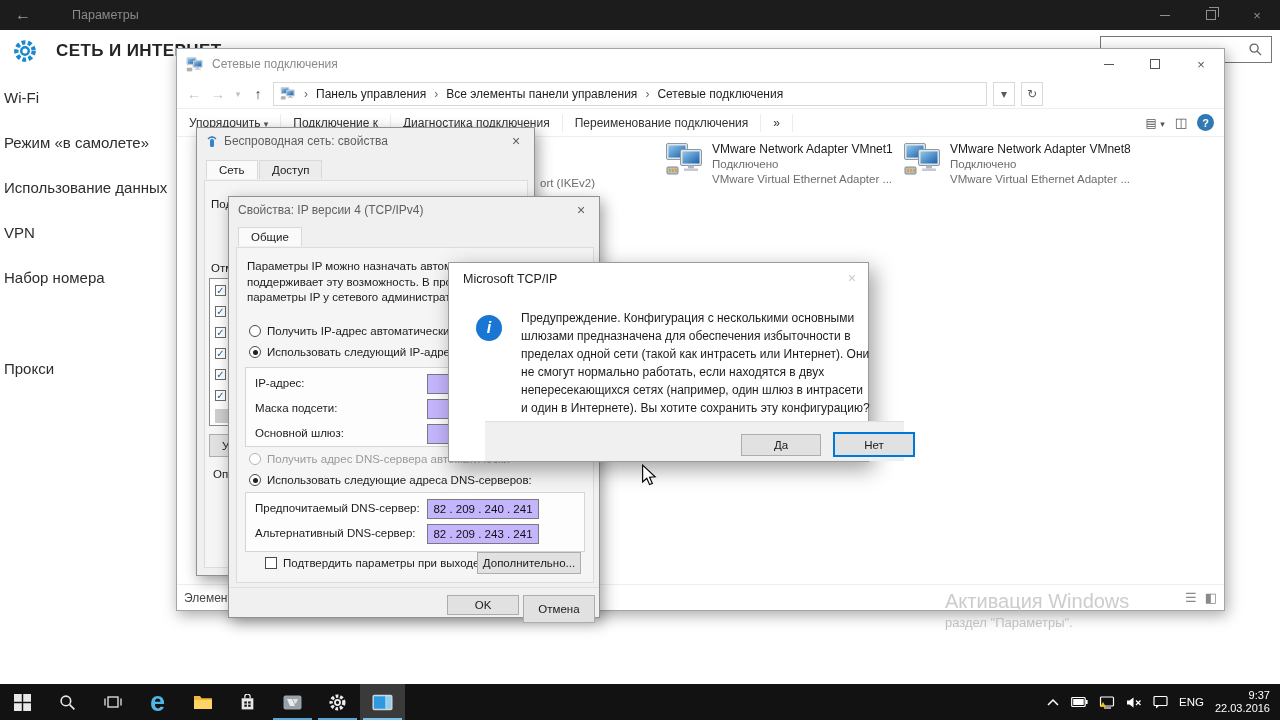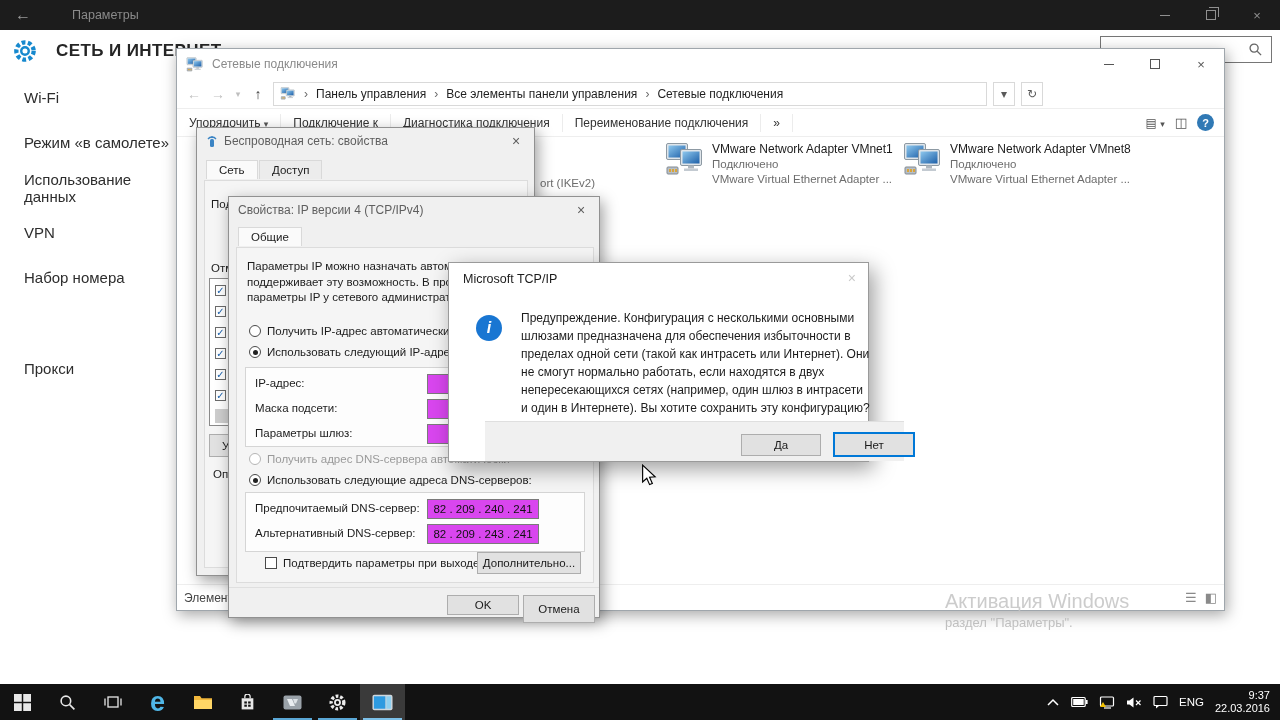--- a/index.html
+++ b/index.html
@@ -12,21 +12,21 @@
   .set-back { width:46px; text-align:center; font-size:16px; color:#9a9a9a; }
   .set-title { font-size:12.5px; color:#8a8a8a; margin-left:26px; }
   .set-controls { margin-left:auto; display:flex; }
   .cap-btn { width:46px; height:30px; display:flex; align-items:center; justify-content:center; color:#909090; font-size:13px; }
   .box-glyph { width:10px; height:10px; border:1px solid #909090; }
   .restore-glyph { position:relative; width:10px; height:10px; border:1px solid #909090; }
   .restore-glyph::after { content:""; position:absolute; left:2px; top:-4px; width:9px; height:9px; border:1px solid #909090; border-bottom:none; border-left:none; }
   .min-glyph { width:10px; border-top:1px solid #909090; }
   .set-header { left:12px; top:38px; display:flex; align-items:center; gap:18px; }
   .set-section { font-size:17px; font-weight:bold; color:#252525; letter-spacing:.4px; }
-  .side-item { left:0; width:176px; height:45px; display:flex; align-items:center; padding-left:24px; font-size:15px; color:#2d2d2d; }
+  .side-item { left:0; width:176px; height:45px; display:flex; align-items:center; padding-left:4px; font-size:15px; color:#2d2d2d; }
   .side-item.active { background:#a6d2ee; }
   .set-search { left:1100px; top:36px; width:172px; height:27px; background:#fff; border:1px solid #767676; display:flex; align-items:center; justify-content:flex-end; padding-right:8px; }
 
   
   .explorer { left:176px; top:48px; width:1049px; height:563px; background:#fff; border:1px solid #9fa6ac; box-shadow:2px 4px 14px rgba(0,0,0,.35); z-index:10; }
   .exp-titlebar { position:absolute; left:0; top:0; width:100%; height:30px; display:flex; align-items:center; padding-left:9px; }
   .exp-title { font-size:12px; color:#8a8a8a; margin-left:8px; }
   .exp-controls { margin-left:auto; display:flex; }
   .exp-controls .cap-btn { color:#555; }
   .exp-controls .min-glyph, .exp-controls .box-glyph { border-color:#555; }
@@ -56,21 +56,21 @@
   .dlg-x { margin-left:auto; color:#5f5f5f; font-size:14px; width:18px; text-align:center; }
   .tab { position:absolute; font-size:11.5px; color:#1b1b1b; padding:3px 12px; border:1px solid #d9d9d9; background:#ececec; border-bottom:none; }
   .tab.active { background:#fafafa; z-index:2; }
   .tabline { position:absolute; border:1px solid #dcdcdc; background:#f5f5f5; }
   .lbl { font-size:11.5px; color:#1c1c1c; white-space:nowrap; }
   .radio { width:12px; height:12px; border:1px solid #4a4a4a; border-radius:50%; background:#fff; display:inline-block; position:relative; flex:none; }
   .radio.checked::after { content:""; position:absolute; left:2.5px; top:2.5px; width:5px; height:5px; border-radius:50%; background:#222; }
   .radio.disabled { border-color:#b5b5b5; }
   .rrow { position:absolute; display:flex; align-items:center; gap:6px; }
   .grp { position:absolute; background:#fdfdfd; border:1px solid #d5d5d5; }
-  .field { position:absolute; background:#d946ef; border:1px solid #7a7a7a; height:20px; font-size:11.5px; display:flex; align-items:center; justify-content:center; color:#111; }
+  .field { position:absolute; background:#c4b5fd; border:1px solid #7a7a7a; height:20px; font-size:11.5px; display:flex; align-items:center; justify-content:center; color:#111; }
   .chk { width:12px; height:12px; border:1px solid #4a4a4a; background:#fff; display:inline-block; flex:none; }
   .btn { background:#e1e1e1; border:1px solid #adadad; font-size:11.5px; color:#1a1a1a; display:flex; align-items:center; justify-content:center; }
   .btn.default { border:2px solid #0078d7; }
   .list-chk { width:11px; height:11px; border:1px solid #6b6b6b; background:#fff; color:#1c62ae; font-size:10px; line-height:10px; text-align:center; }
   .list-ic { width:13px; height:10px; background:#b9c6d2; border:1px solid #7d8b98; }
 
   
   .alert { background:#fff; border:1px solid #9a9a9a; box-shadow:5px 7px 20px rgba(0,0,0,.38); z-index:40; }
   .alert-title { font-size:12.5px; color:#1b1b1b; }
   .alert-x { color:#c9c9c9; font-size:14px; }
@@ -316,21 +316,21 @@
     <div class="rrow" style="left:20px;top:149px">
       <span class="radio checked"></span>
       <span class="lbl">Использовать следующий IP-адрес:</span>
     </div>
 
     <div class="grp" style="left:16px;top:170px;width:340px;height:80px"></div>
     <span class="abs lbl" style="left:26px;top:180px">IP-адрес:</span>
     <div class="field" style="left:198px;top:177px;width:112px"></div>
     <span class="abs lbl" style="left:26px;top:205px">Маска подсети:</span>
     <div class="field" style="left:198px;top:202px;width:112px"></div>
-    <span class="abs lbl" style="left:26px;top:230px">Параметры шлюз:</span>
+    <span class="abs lbl" style="left:26px;top:230px">Основной шлюз:</span>
     <div class="field" style="left:198px;top:227px;width:112px"></div>
 
     <div class="rrow" style="left:20px;top:256px">
       <span class="radio disabled"></span>
       <span class="lbl" style="color:#9a9a9a">Получить адрес DNS-сервера автоматически</span>
     </div>
     <div class="rrow" style="left:20px;top:277px">
       <span class="radio checked"></span>
       <span class="lbl">Использовать следующие адреса DNS-серверов:</span>
     </div>

